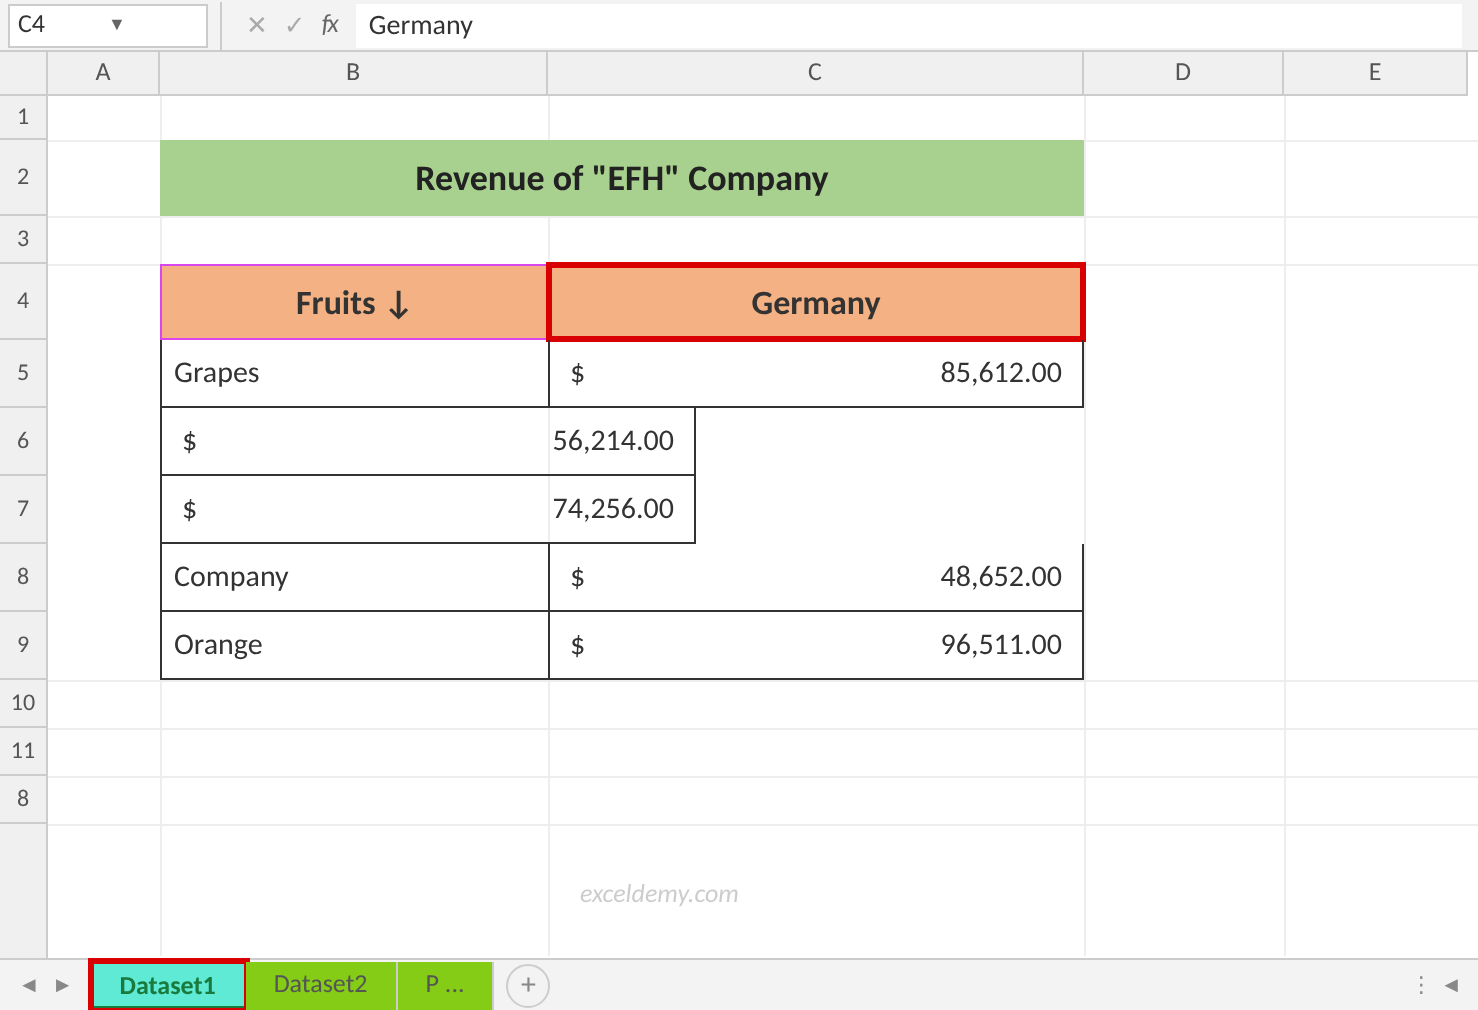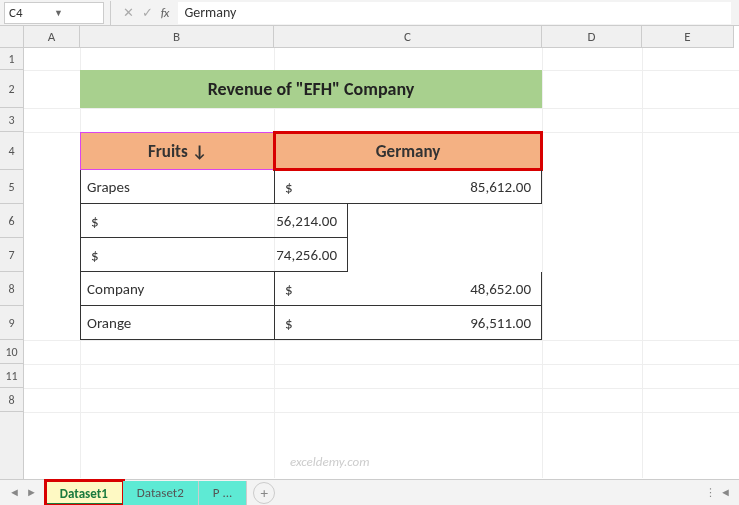--- a/index.html
+++ b/index.html
@@ -164,45 +164,45 @@
     }
     .tab-nav { display: flex; padding: 0 6px; color: #888; }
     .tab-nav span { margin: 0 3px; cursor: pointer; font-size: 11px; }
     .tab {
       padding: 0 14px;
       height: 24px;
       line-height: 24px;
       border-right: 1px solid #ccc;
       color: #555;
       cursor: pointer;
+      background: #84cc16;
+    }
+    .tab.active {
       background: #5eead4;
-    }
-    .tab.active {
-      background: #fef9c3;
       color: #1a7a3e;
       font-weight: bold;
       border-top: 1px solid #ccc;
       border-bottom: 2px solid #1a7a3e;
       outline: 3px solid #d80000;
       outline-offset: -1px;
     }
     .tab-add {
       width: 22px; height: 22px;
       margin-left: 6px;
       display: flex;
       align-items: center; justify-content: center;
       color: #888; font-size: 15px;
       border: 1px solid #ccc;
       border-radius: 50%;
       cursor: pointer;
     }
     .tabs-spacer { flex: 1; }
     .watermark {
       position: absolute;
-      left: 290px; top: 454px;
+      left: 290px; top: 440px;
       color: #ccc;
       font-size: 13px;
       font-style: italic;
       z-index: 5;
       pointer-events: none;
     }
     .scroll-right {
       display: flex; align-items: center;
       padding: 0 6px; color: #888; font-size: 11px;
     }

